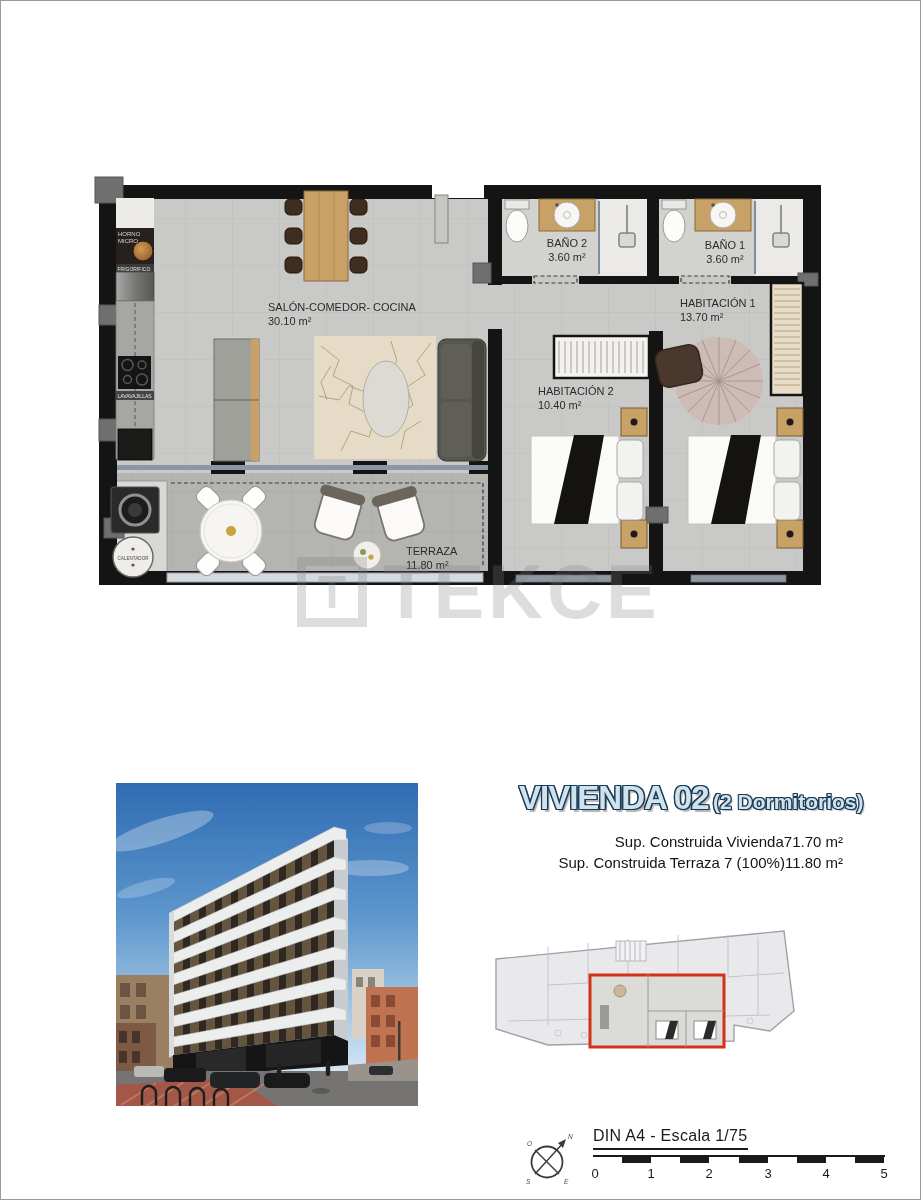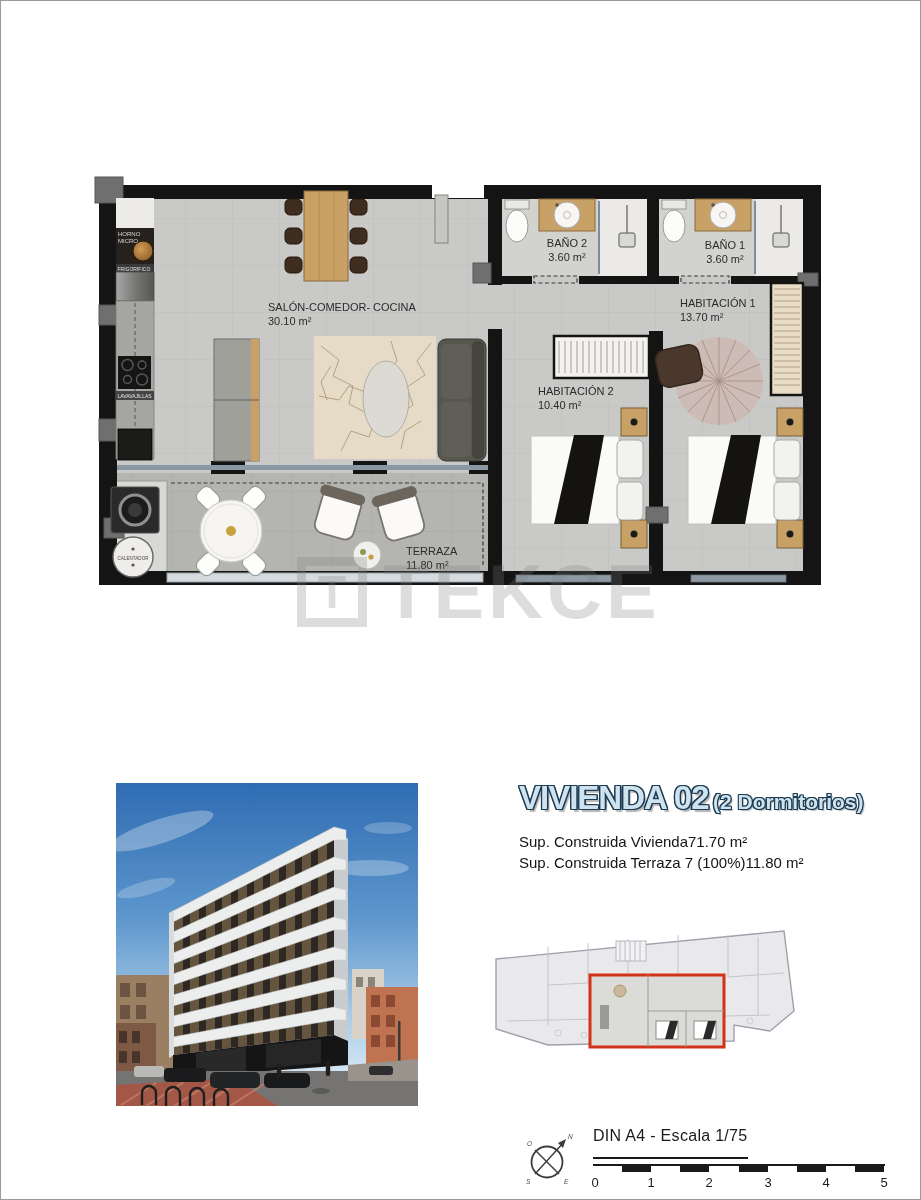--- a/index.html
+++ b/index.html
@@ -27,32 +27,32 @@
   .unit-title{white-space:nowrap;}
   .unit-title .big{font-size:33px;font-weight:700;letter-spacing:-1px;color:#cfe3ee;
       text-shadow:-1.3px -1.3px 0 #1c3c55,1.3px -1.3px 0 #1c3c55,-1.3px 1.3px 0 #1c3c55,
                    1.3px 1.3px 0 #1c3c55,0 -1.3px 0 #1c3c55,0 1.3px 0 #1c3c55,
                   -1.3px 0 0 #1c3c55,1.3px 0 0 #1c3c55, 2.5px 2.5px 1px rgba(90,90,90,.45);}
   .unit-title .small{font-size:21px;font-weight:700;color:#cfe3ee;
       text-shadow:-1.1px -1.1px 0 #1c3c55,1.1px -1.1px 0 #1c3c55,-1.1px 1.1px 0 #1c3c55,
                    1.1px 1.1px 0 #1c3c55,0 -1.1px 0 #1c3c55,0 1.1px 0 #1c3c55,
                   -1.1px 0 0 #1c3c55,1.1px 0 0 #1c3c55, 2px 2px 1px rgba(90,90,90,.45);}
   .surface{margin-top:14px;width:324px;font-size:15px;color:#141414;}
-  .surface .row{display:flex;justify-content:flex-start;line-height:21px;}
+  .surface .row{display:flex;justify-content:flex-end;line-height:21px;}
   .surface .val{text-align:right;}
   .surface .bold{font-weight:700;}
 
   
   .keyplan{position:absolute;left:487px;top:924px;width:314px;height:140px;}
 
   
   .compass{position:absolute;left:522px;top:1128px;width:54px;height:58px;}
   .scalebar{position:absolute;left:592px;top:1126px;width:292px;color:#1a1a1a;}
   .scalebar .lbl{display:inline-block;font-size:16px;letter-spacing:.3px;
-                 border-bottom:2px solid #1a1a1a;padding-bottom:12px;}
+                 border-bottom:2px solid #1a1a1a;padding-bottom:3px;}
   .scalebar .bar{margin-top:5px;position:relative;height:8px;border-top:2.5px solid #1a1a1a;}
   .scalebar .seg{position:absolute;top:0;height:5.5px;width:29px;background:#1a1a1a;}
   .scalebar .ticks{position:relative;height:16px;font-size:13px;margin-top:1px;}
   .scalebar .ticks span{position:absolute;transform:translateX(-50%);}
 </style>
 </head>
 <body>
 
 <div class="page">
 

